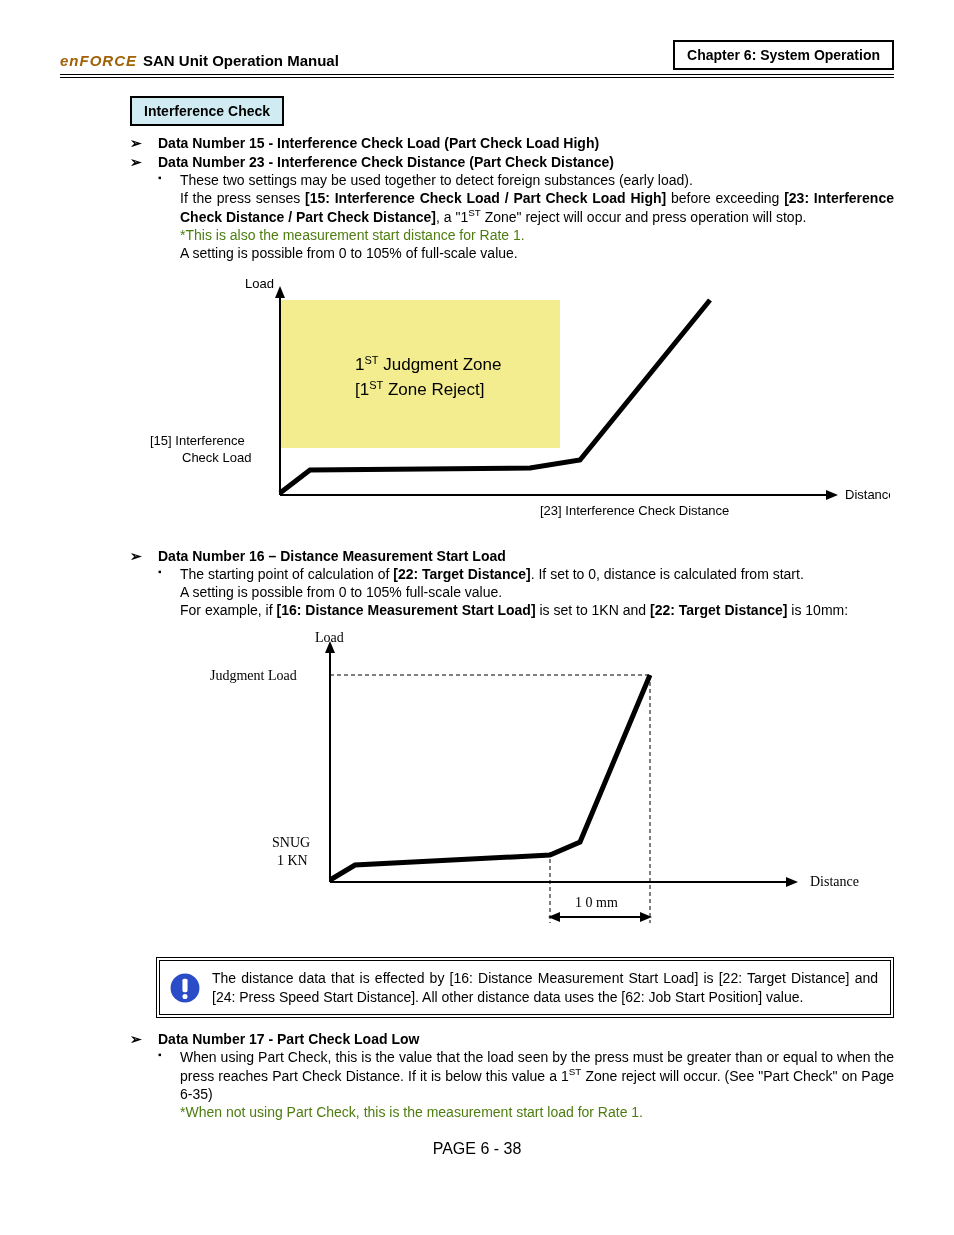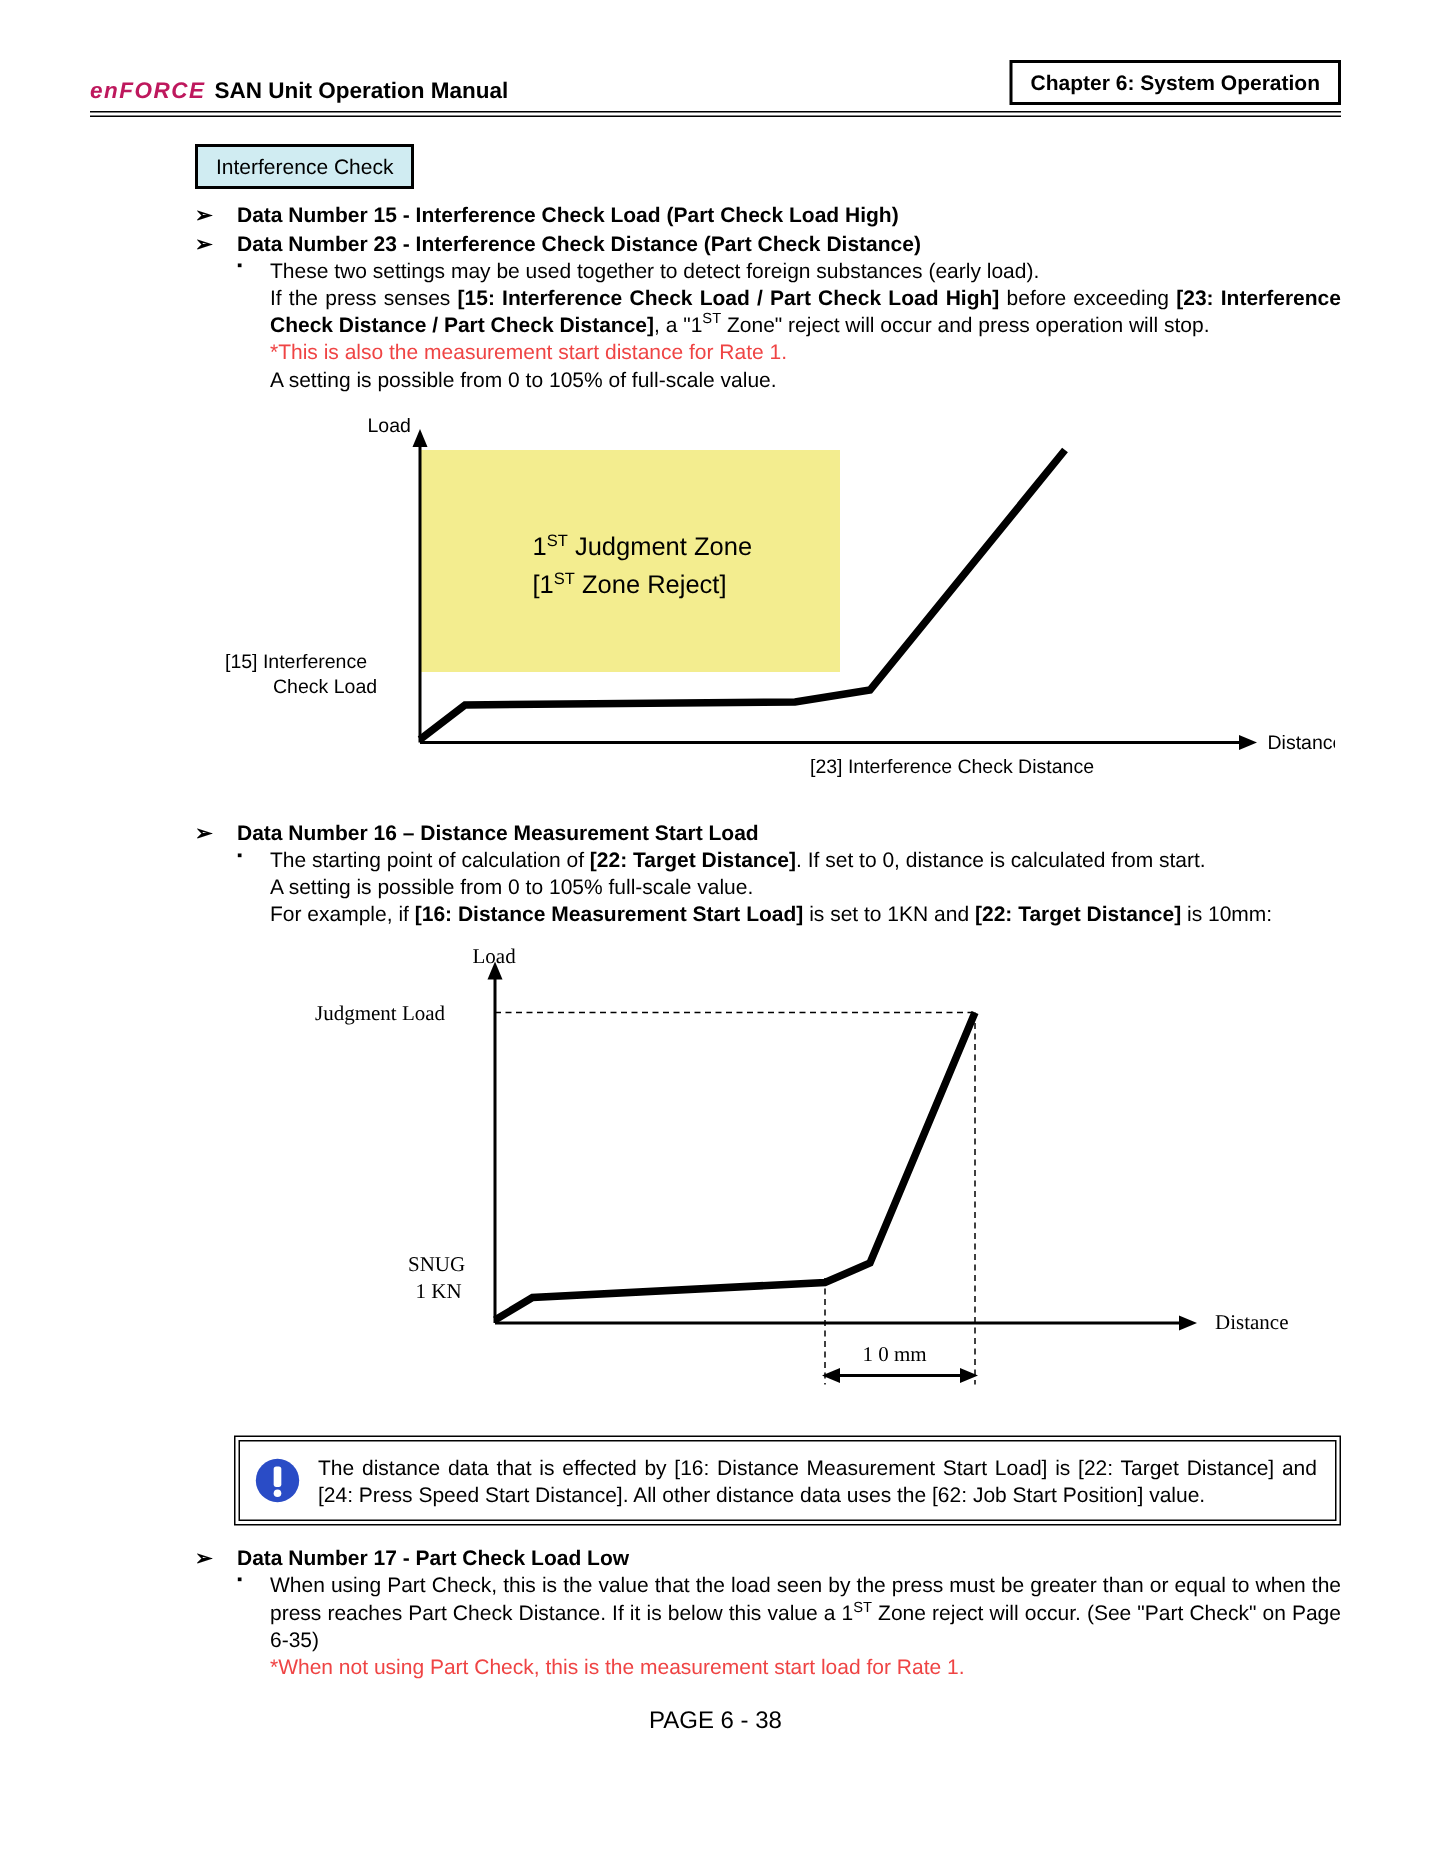--- a/index.html
+++ b/index.html
@@ -13,37 +13,37 @@
     line-height: 1.3;
   }
   .page { padding: 40px 60px 20px 60px; }
   .hdr {
     display: flex; justify-content: space-between; align-items: flex-end;
     border-bottom: 4px double #000; padding-bottom: 4px; margin-bottom: 12px;
   }
   .brand { font-size: 15px; font-weight: bold; display: flex; align-items: baseline; gap: 6px; }
   .brand-style {
     font-family: Verdana, Arial, sans-serif;
-    font-style: italic; font-weight: bold; color: #be185d;
+    font-style: italic; font-weight: bold; color: #a16207;
     letter-spacing: 1px; font-size: 15px; text-align: right;
   }
   .chap-box {
     border: 2px solid #000; border-radius: 0; padding: 4px 12px;
     font-weight: bold; font-size: 14px;
   }
   .sect-title {
     display: inline-block; border: 2px solid #000; background: #d0ecf2;
-    padding: 4px 12px; font-weight: normal; margin: 6px 0 8px 70px;
+    padding: 4px 12px; font-weight: bold; margin: 6px 0 8px 70px;
   }
   .bul1 { margin-left: 70px; padding-left: 28px; position: relative; font-weight: bold; }
   .bul1::before { content: "➢"; position: absolute; left: 0; top: 0; }
   .bul2 { margin-left: 98px; padding-left: 22px; position: relative; text-align: justify; }
   .bul2::before { content: "▪"; position: absolute; left: 0; top: 0; font-size: 10px; }
   .body-ind { margin-left: 120px; text-align: justify; }
-  .red { color: #ef4444; }
+  .red { color: #4d7c0f; }
   .chart-wrap { margin: 8px 0 12px 50px; }
   .note-box {
     margin: 16px 0 12px 96px; border: 4px double #000; padding: 8px 12px 8px 52px;
     position: relative; font-weight: normal; text-align: justify; font-size: 14px;
   }
   .note-icon {
     position: absolute; left: 8px; top: 50%; transform: translateY(-50%);
     width: 34px; height: 34px;
   }
   .page-no { text-align: center; font-size: 16px; margin-top: 18px; }

